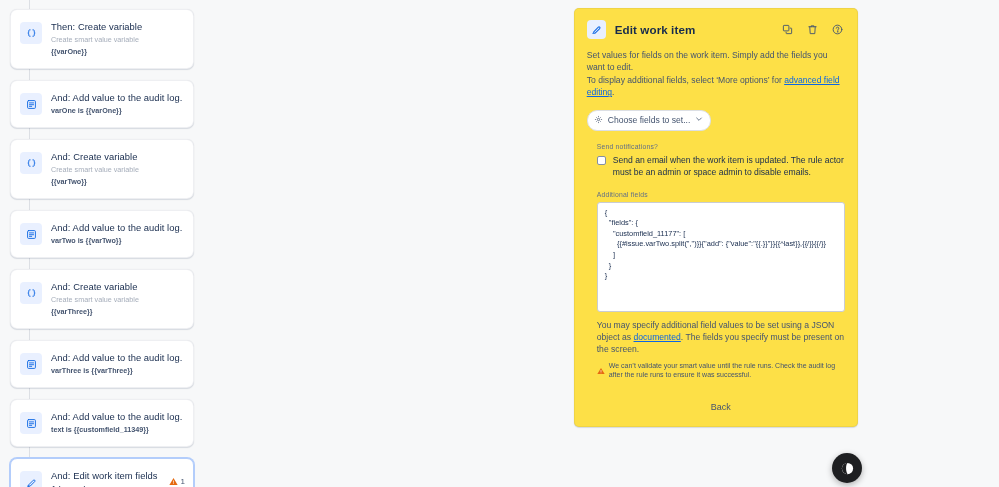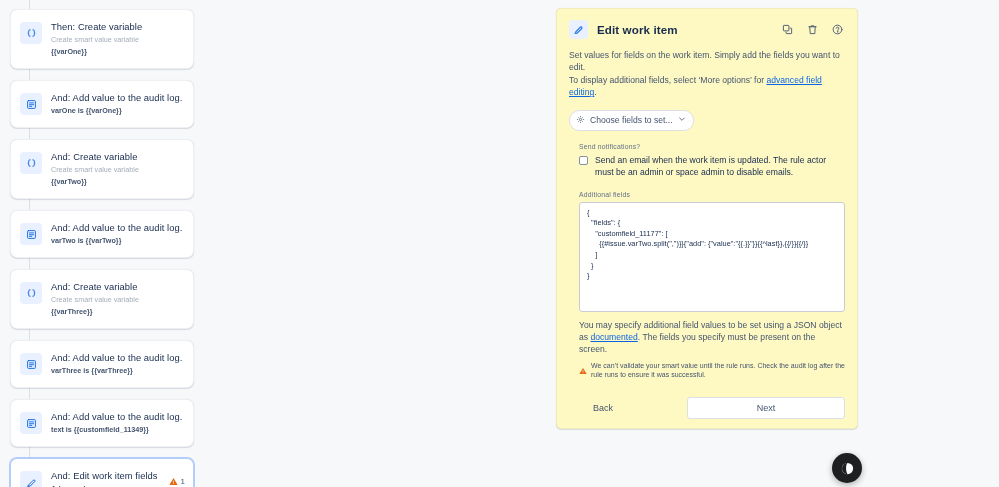--- a/index.html
+++ b/index.html
@@ -82,21 +82,21 @@
 
   
   .detail-pane {
     position: relative;
     width: 344px;
     height: 487px;
     background: #f7f8f9;
     padding: 8px 10px 0 6px;
   }
   .detail-card {
-    background: #fef9c3;
+    background: #fde047;
     border-radius: 5px;
     border: 1px solid rgba(9,30,66,0.06);
     box-shadow: 0 1px 1px rgba(9,30,66,0.13), 0 0 1px rgba(9,30,66,0.10);
     padding: 11px 12px 9px 12px;
     width: 100%;
   }
   .dhead { display: flex; align-items: center; }
   .dhead-icon {
     width: 19px; height: 19px; border-radius: 4px;
     background: #e9f0ff;
@@ -423,21 +423,20 @@
             <svg width="8" height="8" viewBox="0 0 24 24" fill="#e56910">
               <path d="M12 2.8L23 21H1z"></path>
               <path d="M11.1 9h1.8v6h-1.8zM11.1 16.6h1.8v1.8h-1.8z" fill="#fff"></path>
             </svg>
           </span>
           <span class="warn-text">We can’t validate your smart value until the rule runs. Check the audit log after the rule runs to ensure it was successful.</span>
         </div>
 
         <div class="btn-row">
           <button class="btn-back">Back</button>
-          <button class="btn-next">Next</button>
         </div>
 
       </div>
     </div>
   </div>
 
   <div class="fab">
     <svg width="15" height="15" viewBox="0 0 24 24" fill="#ffffff">
       <circle cx="12" cy="12" r="9"></circle>
       <path d="M12 3.2c-3 2.4-3 13.2 0 17.6-4.9 0-8.8-3.9-8.8-8.8S7.1 3.2 12 3.2z" fill="#1e1f21"></path>

